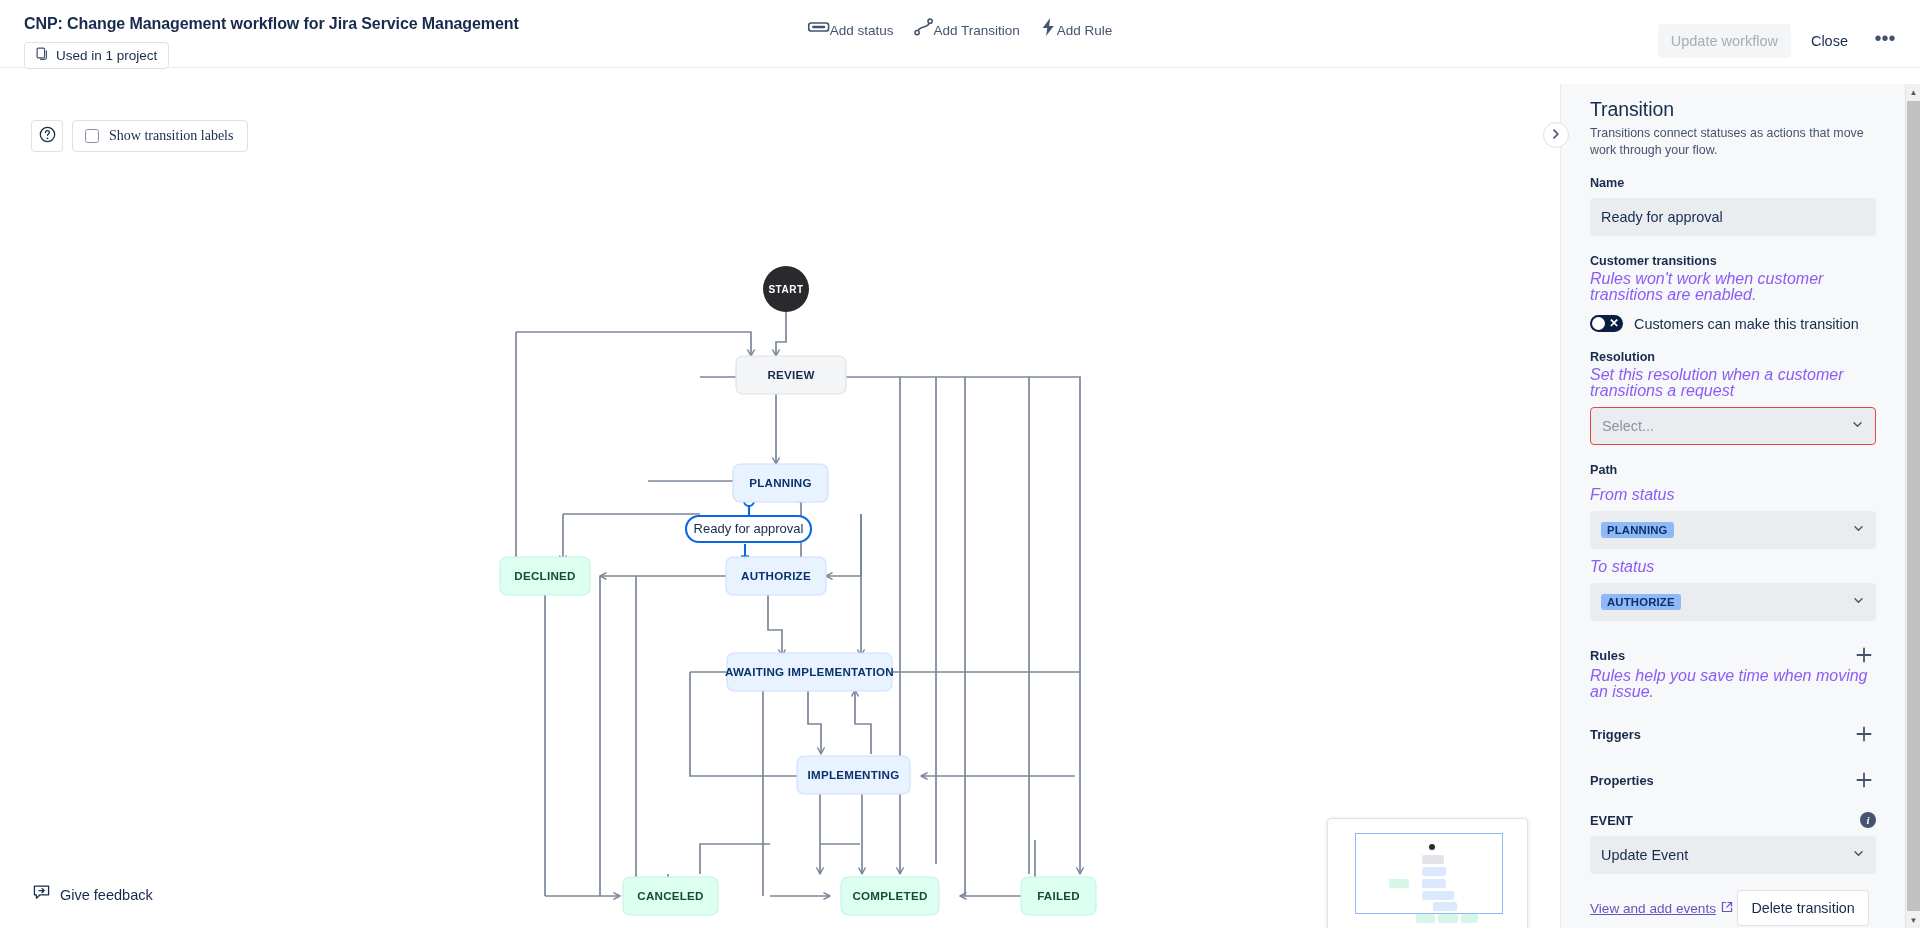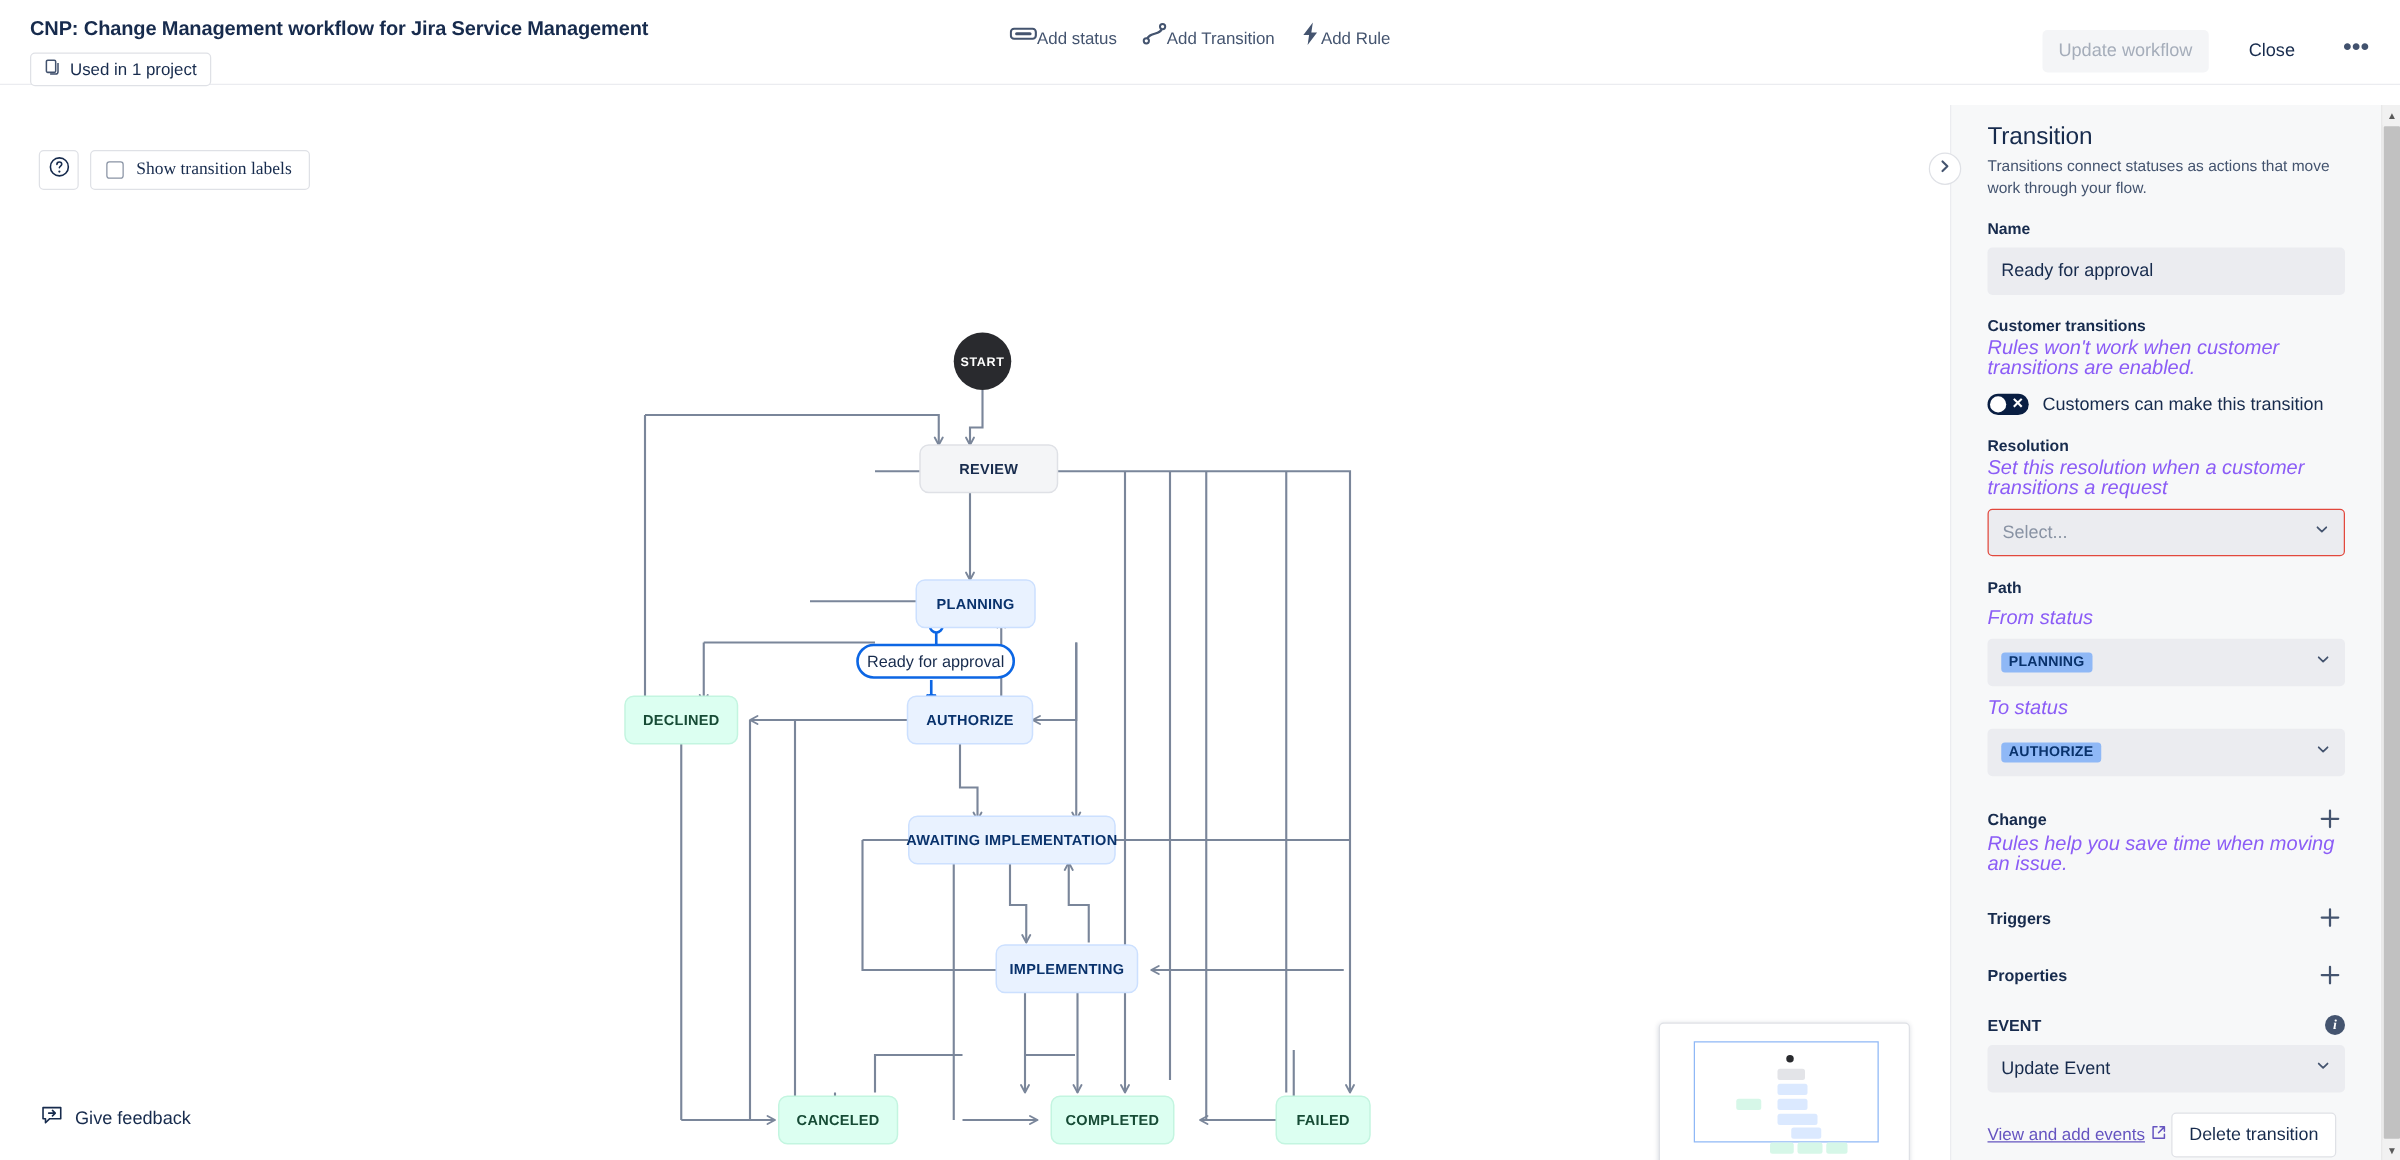--- a/index.html
+++ b/index.html
@@ -40,21 +40,21 @@
     display: flex; align-items: center;
     padding: 3px 10px 0; cursor: pointer; background: none; border: none;
   }
   .tool-btn .ticon { height: 24px; display:flex; align-items:center; justify-content:center; }
   .tool-btn .tlabel {
     margin-top: 6px; font-size: 13.5px; color: #44546f; white-space: nowrap;
   }
 
   #header-right {
     position: absolute; right: 18px; top: 24px;
-    display: flex; align-items: center; gap: 16px; justify-content: flex-end;
+    display: flex; align-items: center; gap: 4px; justify-content: flex-end;
   }
   #update-workflow-btn {
     height: 34px; padding: 0 13px; border: none; border-radius: 4px;
     background: #f4f5f7; color: #a5adba; font-size: 14.5px;
     cursor: default; font-family: inherit;
   }
   #close-btn {
     height: 34px; padding: 0 16px; border: none; border-radius: 4px;
     background: transparent; color: #172b4d; font-size: 14.5px;
     cursor: pointer; font-family: inherit;
@@ -522,21 +522,21 @@
     <div class="p-select">
       <span class="status-lozenge">AUTHORIZE</span>
       <span class="chev">
         <svg width="13" height="13" viewBox="0 0 14 14" fill="none">
           <path d="M3.2 5.2 7 9l3.8-3.8" stroke="#44546f" stroke-width="1.5" stroke-linecap="round" stroke-linejoin="round"></path>
         </svg>
       </span>
     </div>
 
     <div class="sec-row">
-      <span class="sec-title">Change</span>
+      <span class="sec-title">Rules</span>
       <span class="plus-btn">
         <svg width="18" height="18" viewBox="0 0 18 18" fill="none">
           <path d="M9 2.4v13.2M2.4 9h13.2" stroke="#44546f" stroke-width="1.8" stroke-linecap="round"></path>
         </svg>
       </span>
     </div>
     <div class="p-sub" style="margin-top:1px;">Rules help you save time when moving an issue.</div>
 
     <div class="sec-row">
       <span class="sec-title">Triggers</span>

